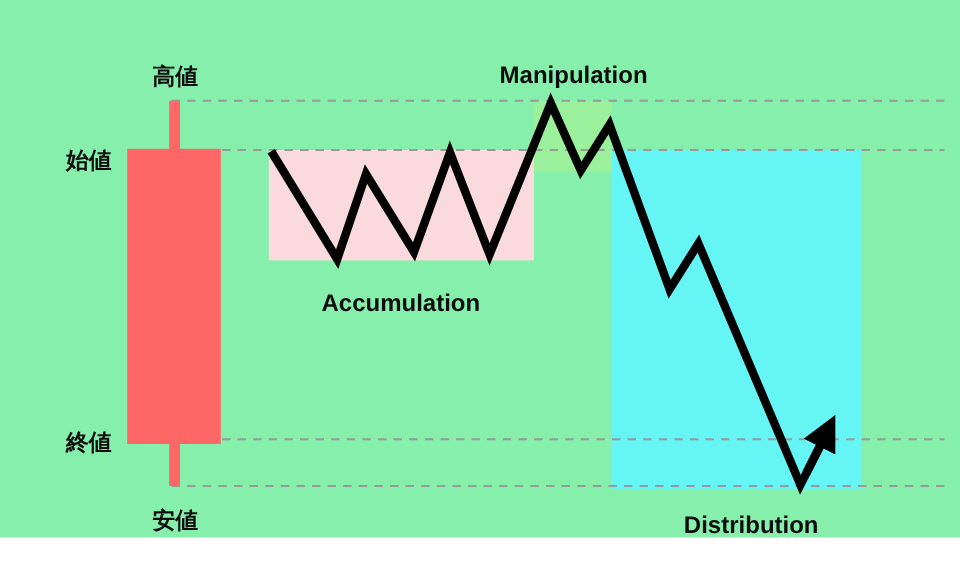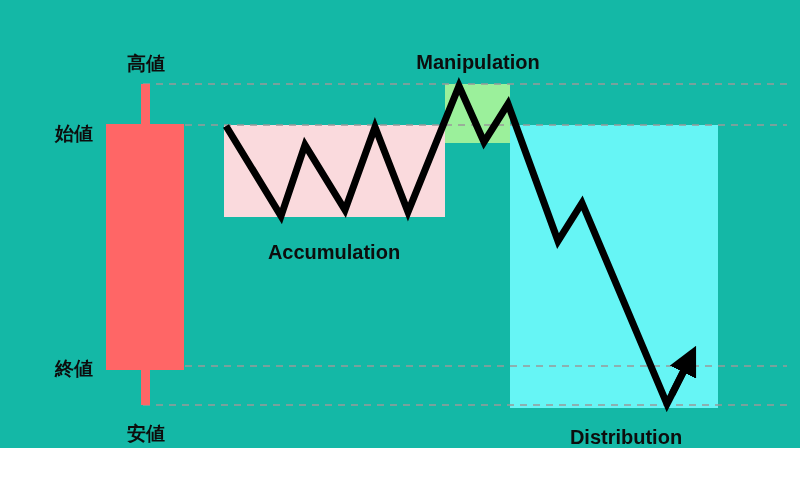--- a/index.html
+++ b/index.html
@@ -10,21 +10,21 @@
   body {
     width: 800px;
     height: 480px;
     overflow: hidden;
     font-family: "Liberation Sans", sans-serif;
   }
   #stage {
     position: relative;
     width: 800px;
     height: 448px;
-    background: #14b8a6;
+    background: #86efac;
   }
   #diagram {
     position: absolute;
     left: 0;
     top: 0;
     width: 800px;
     height: 480px;
     display: block;
   }
   .lbl-jp {

